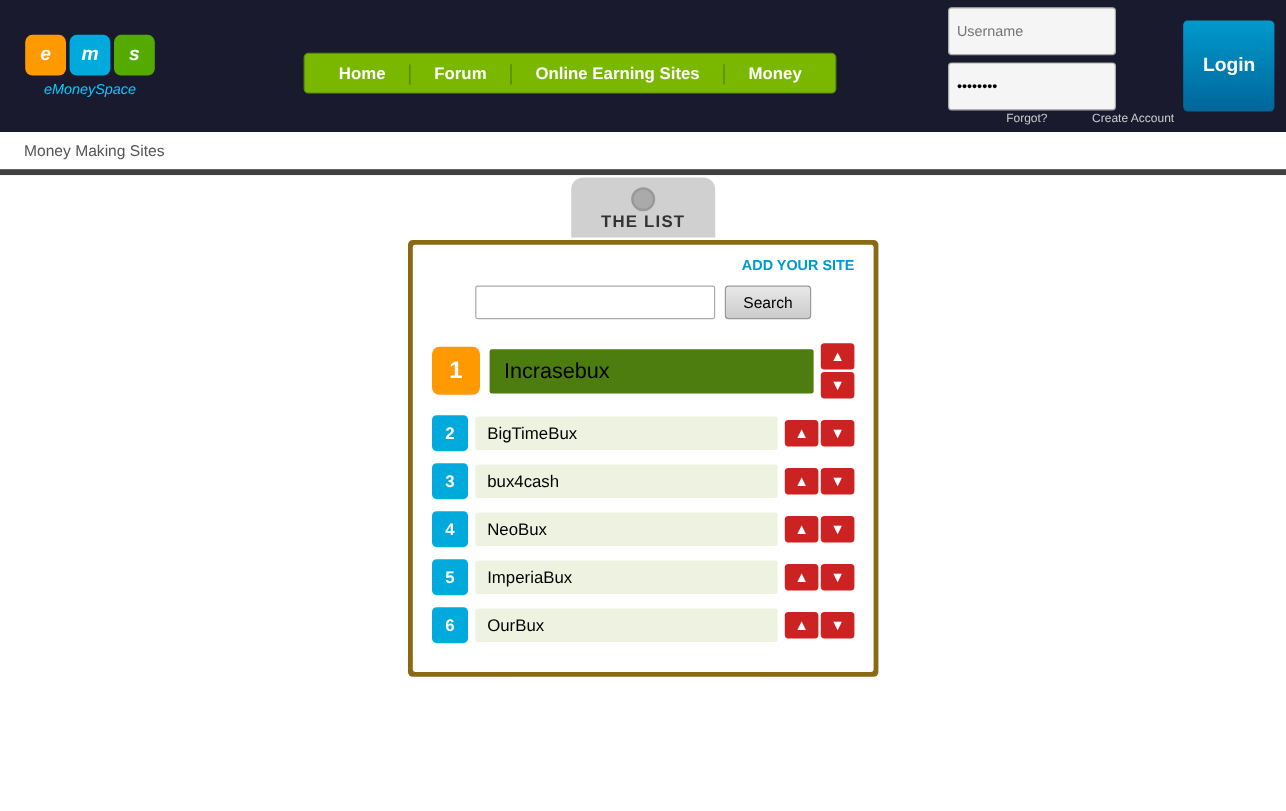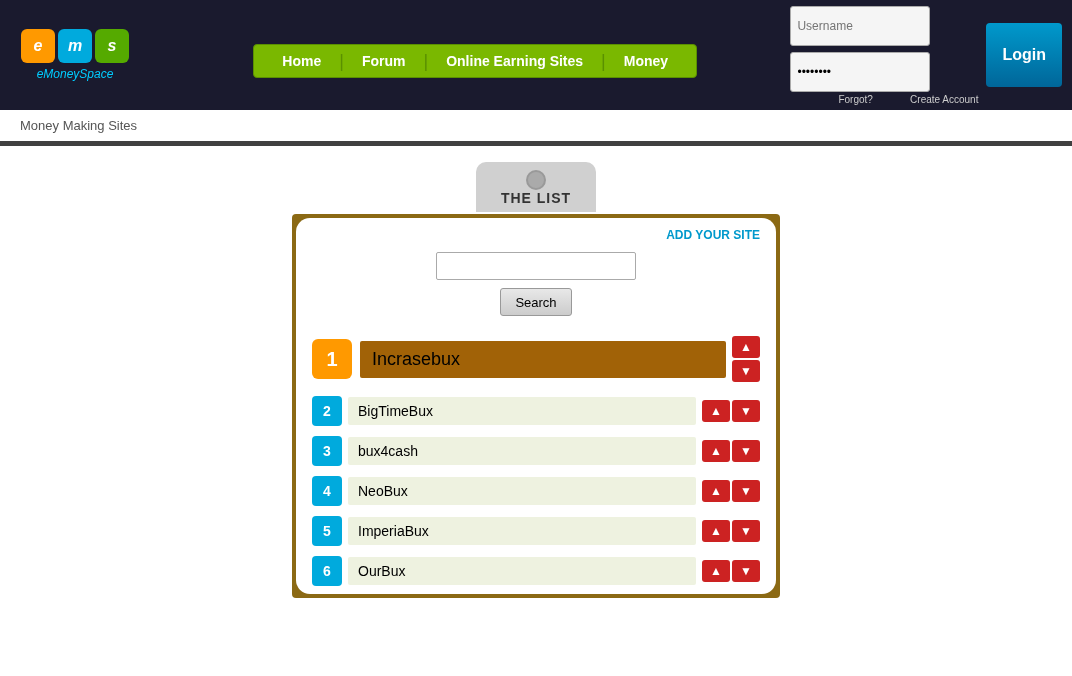--- a/index.html
+++ b/index.html
@@ -94,21 +94,21 @@
     }
     .login-btn {
       background: linear-gradient(to bottom, #0099cc, #006699);
       color: white;
       border: none;
       border-radius: 4px;
       padding: 10px 16px;
       font-size: 16px;
       font-weight: bold;
       cursor: pointer;
-      height: 64px;
+      height: 76px;
     }
     .login-links {
       display: flex;
       justify-content: space-between;
       width: 140px;
       margin-top: 2px;
       margin-left: 48px;
     }
     .login-links a {
       color: #ccc;
@@ -133,22 +133,22 @@
     .main-content {
       background: #fff;
       min-height: 550px;
       padding: 20px;
       display: flex;
       justify-content: center;
     }
 
     .clipboard-wrapper {
       position: relative;
-      width: 488px;
-      margin-top: 26px;
+      width: 392px;
+      margin-top: 12px;
     }
 
     
     .clipboard-hook {
       position: absolute;
       top: -30px;
       left: 50%;
       transform: translateX(-50%);
       width: 120px;
       height: 50px;
@@ -179,40 +179,39 @@
     }
 
     .clipboard-board {
       background: #8B6914;
       border-radius: 4px;
       padding: 4px;
       margin-top: 22px;
     }
     .clipboard-paper {
       background: #fff;
-      border-radius: 14px;
-      padding: 10px 16px 8px;
+      border-radius: 2px;
+      padding: 10px 16px 24px;
     }
 
     .add-your-site {
       text-align: right;
       color: #0099cc;
       font-size: 12px;
       font-weight: bold;
       margin-bottom: 10px;
       cursor: pointer;
     }
 
     .search-row {
       display: flex;
       align-items: center;
       gap: 8px;
       margin-bottom: 20px;
       justify-content: center;
-      flex-direction: column;
     }
     .search-input {
       width: 200px;
       height: 28px;
       border: 1px solid #aaa;
       border-radius: 2px;
       padding: 0 6px;
       font-size: 13px;
     }
     .search-btn {
@@ -239,21 +238,21 @@
       width: 40px;
       height: 40px;
       border-radius: 6px;
       display: flex;
       align-items: center;
       justify-content: center;
       flex-shrink: 0;
       margin-right: 8px;
     }
     .site-name-1 {
-      background: #a16207;
+      background: #4d7c0f;
       flex: 1;
       padding: 8px 12px;
       font-size: 18px;
       font-weight: normal;
       border-radius: 2px;
     }
     .vote-btns-1 {
       display: flex;
       flex-direction: column;
       gap: 2px;

